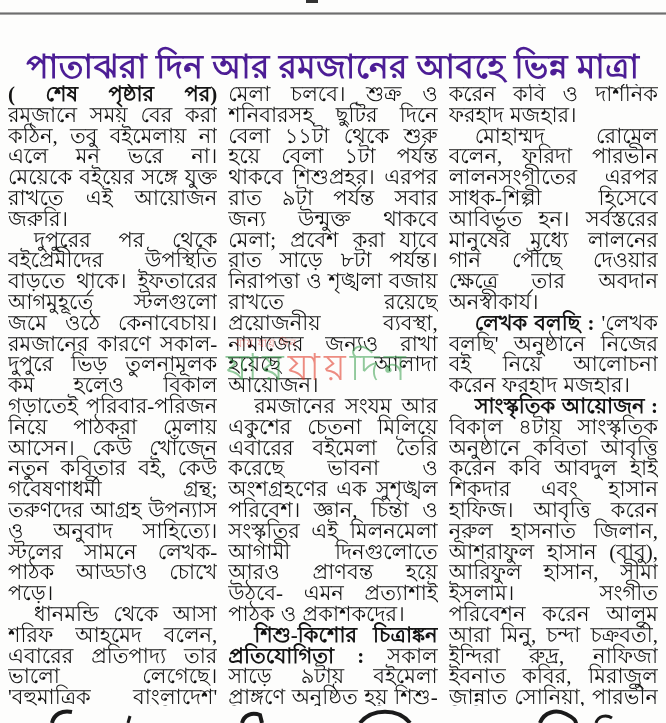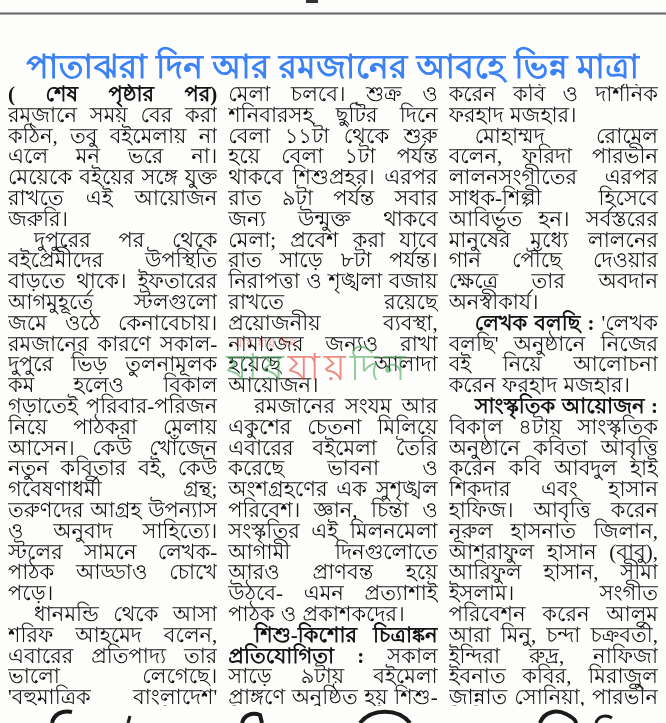--- a/index.html
+++ b/index.html
@@ -12,21 +12,21 @@
   .top-rule{
     position:absolute;left:0;top:12px;width:666px;height:3px;
     background:linear-gradient(#c9c9c9,#6e6e6e 50%,#c2c2c2);
   }
   .top-right-mark{
     position:absolute;left:306px;top:0;width:12px;height:3px;background:#333;
   }
   .headline{
     position:absolute;left:0;top:24px;width:666px;
     text-align:center;font-size:33px;font-weight:700;line-height:1.3;
-    color:#3b82f6;letter-spacing:0.5px;
+    color:#4c1d95;letter-spacing:0.5px;
   }
   .columns{
     position:absolute;left:8px;top:84px;width:650px;height:622px;
     display:grid;grid-template-columns:1fr 1fr 1fr;column-gap:11px;
   }
   .column{overflow:hidden;}
   .para{
     margin:0;font-size:21px;line-height:20.8px;
     text-align:justify;text-justify:inter-word;
     word-spacing:1px;

